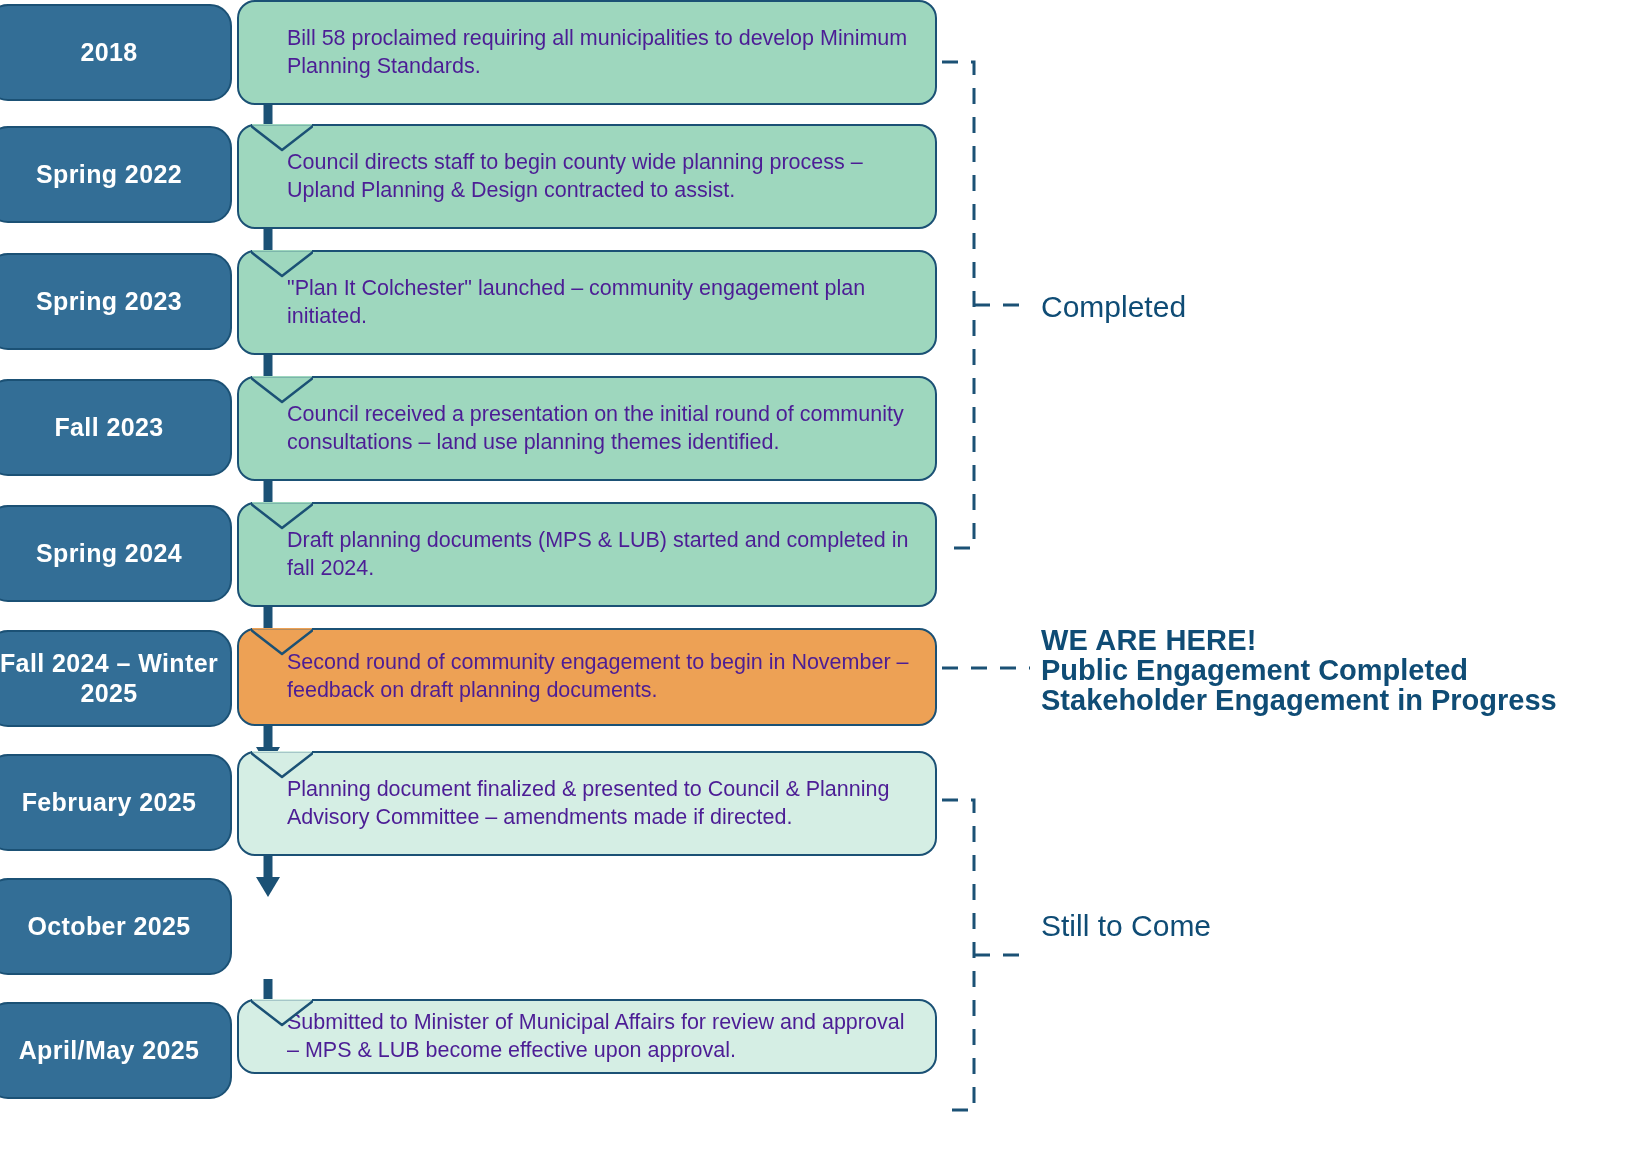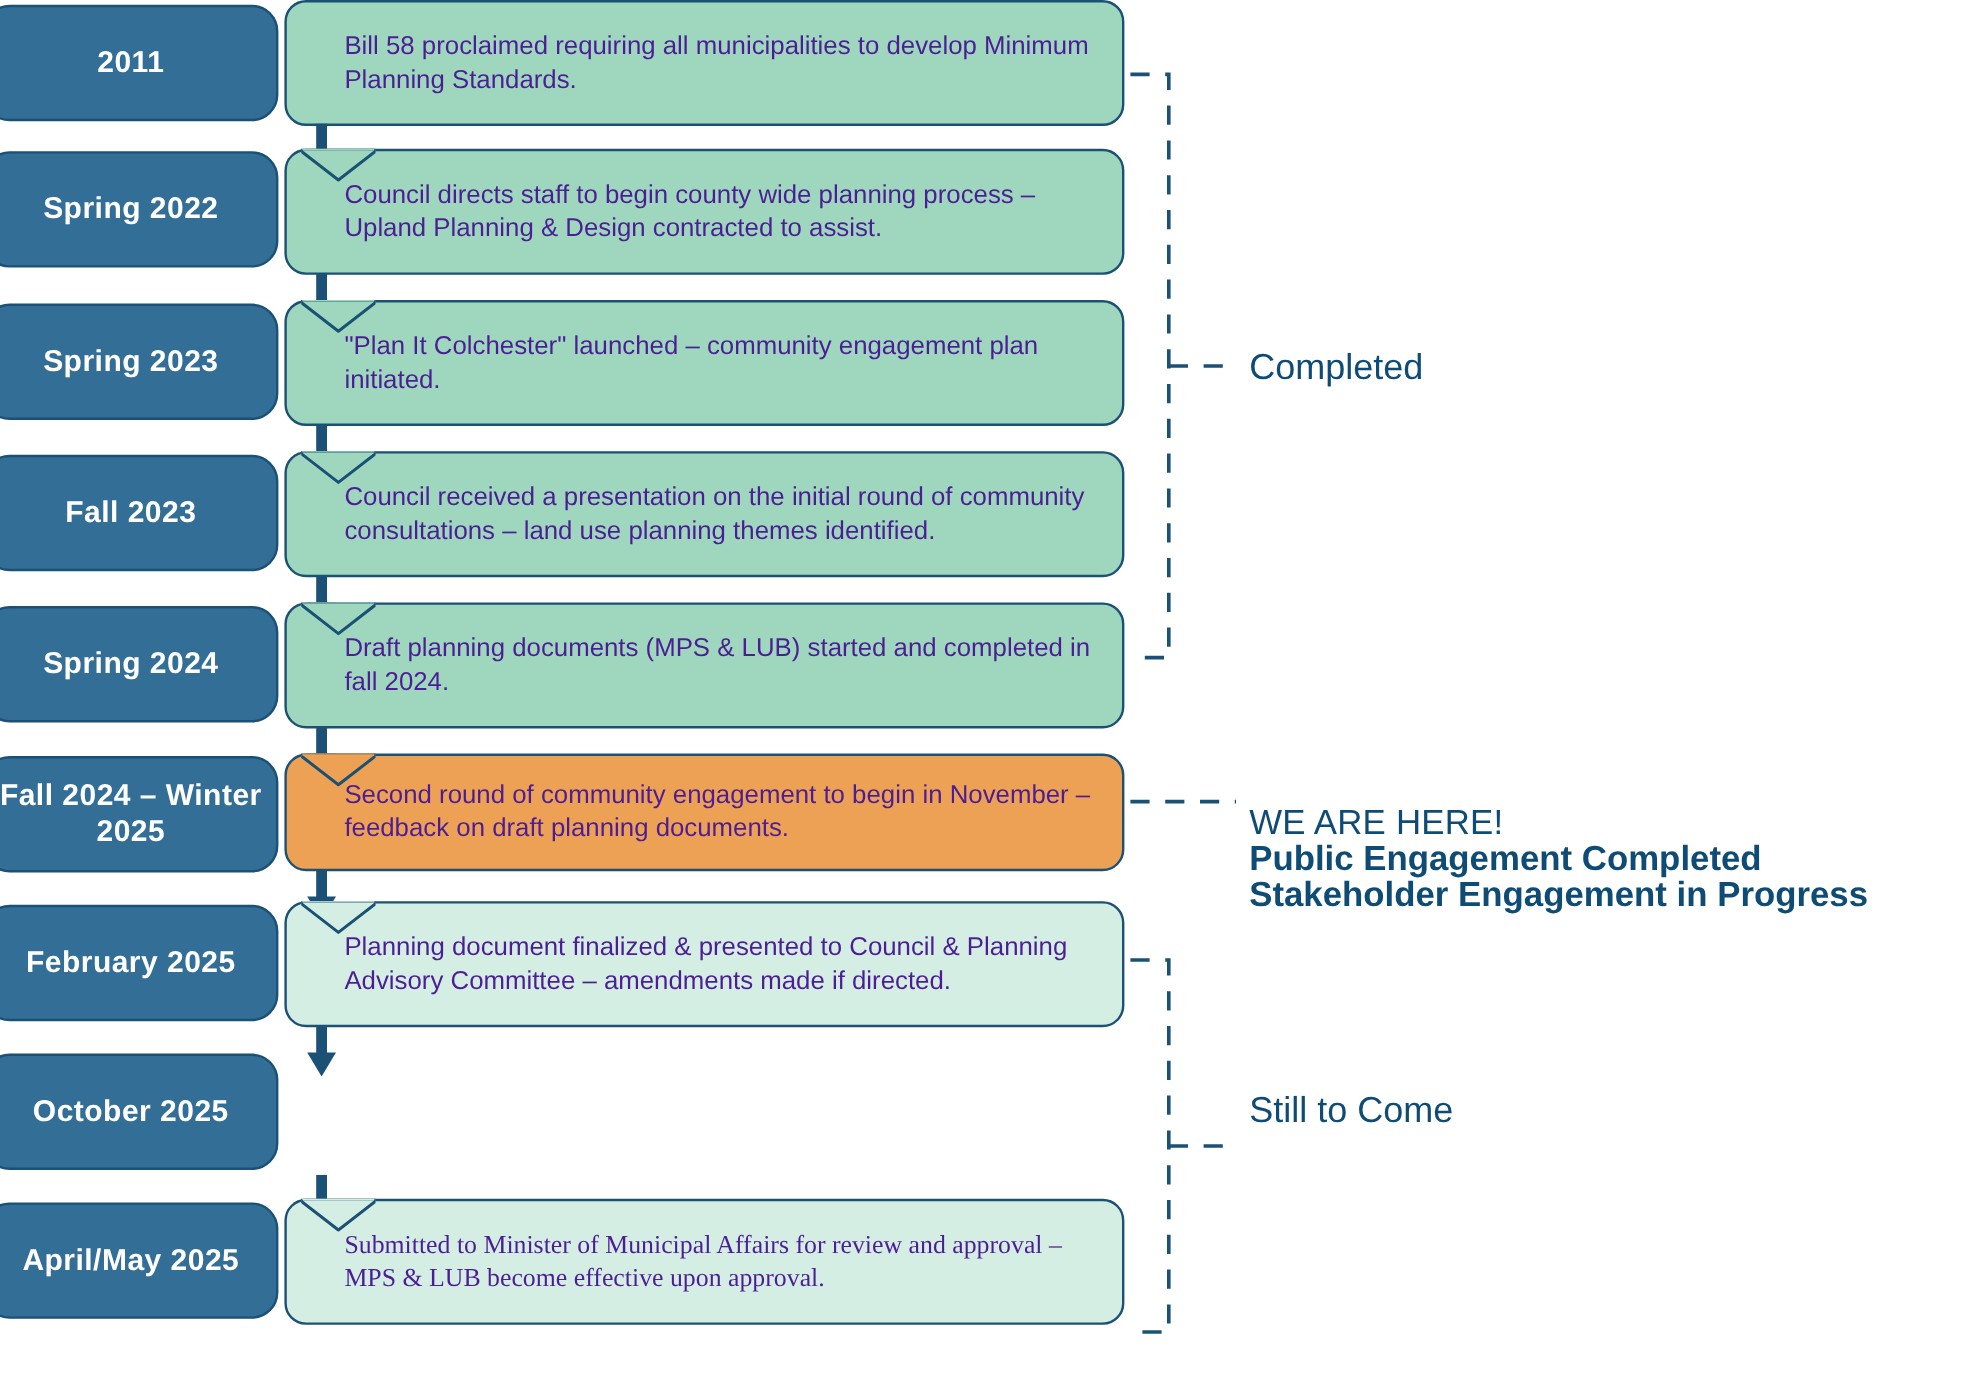--- a/index.html
+++ b/index.html
@@ -93,36 +93,35 @@
     font-size: 30px;
     line-height: 1.04;
     white-space: nowrap;
   }
   .legend-label.big {
     font-size: 29px;
     font-weight: bold;
   }
   .legend-label .shout {
     display: block;
-    font-weight: normal;
+    font-weight: bold;
     letter-spacing: 0.2px;
-    margin-top: 46px;
   }
   .legend-label .sub {
     display: block;
     font-weight: bold;
   }
 </style>
 </head>
 <body>
 
 <div id="timeline-root">
 
   <div class="date-pill" style="top:4px;height:97px;">
-    <span>2011</span>
+    <span>2018</span>
   </div>
   <div class="content-box c-green" style="top:0px;height:105px;">
     <span class="box-text">Bill 58 proclaimed requiring all municipalities to develop Minimum Planning Standards.</span>
   </div>
 
   <svg class="connector" style="top:103px;height:42px;" viewBox="0 0 30 42" preserveAspectRatio="none">
     <path d="M15 0 L15 26" stroke="#1B5175" stroke-width="9" fill="none"></path>
     <path d="M3 22 L27 22 L15 42 Z" fill="#1B5175"></path>
   </svg>
 
@@ -227,21 +226,21 @@
   </div>
 
   <svg class="connector" style="top:979px;height:42px;" viewBox="0 0 30 42" preserveAspectRatio="none">
     <path d="M15 0 L15 26" stroke="#1B5175" stroke-width="9" fill="none"></path>
     <path d="M3 22 L27 22 L15 42 Z" fill="#1B5175"></path>
   </svg>
 
   <div class="date-pill" style="top:1002px;height:97px;">
     <span>April/May 2025</span>
   </div>
-  <div class="content-box c-mint" style="top:999px;height:105px;font-family:Liberation Serif, serif;">
+  <div class="content-box c-mint" style="top:999px;height:75px;">
     <svg class="notch" viewBox="0 0 62 30">
       <path d="M0 0 L62 0 L62 2 L31 26 L0 2 Z" fill="#D5EEE4" stroke="#1B5175" stroke-width="2.5" stroke-linejoin="round"></path>
       <rect x="1" y="-4" width="60" height="5" fill="#D5EEE4"></rect>
     </svg>
     <span class="box-text">Submitted to Minister of Municipal Affairs for review and approval – MPS &amp; LUB become effective upon approval.</span>
   </div>
 
   <svg class="bracket" style="left:940px;top:50px;width:110px;height:510px;" viewBox="0 0 110 510">
     <path d="M2 12 L34 12 L34 498 L2 498" stroke="#1B5175" stroke-width="3" fill="none" stroke-dasharray="16 13"></path>
     <path d="M34 255 L92 255" stroke="#1B5175" stroke-width="3" fill="none" stroke-dasharray="16 13"></path>

